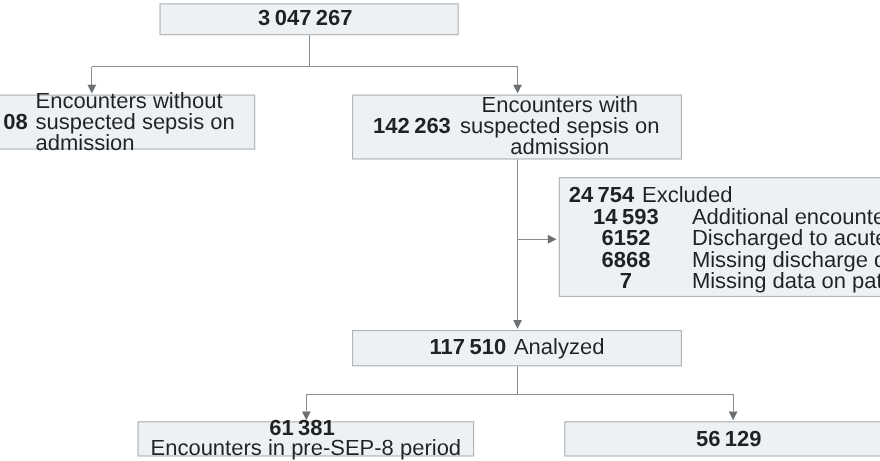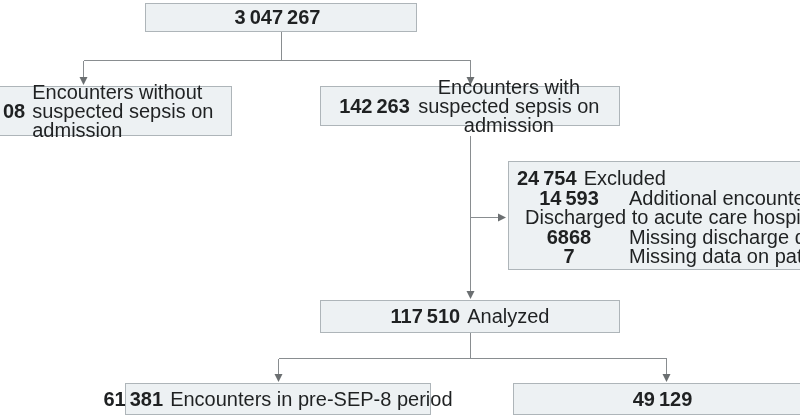--- a/index.html
+++ b/index.html
@@ -22,32 +22,32 @@
     font-size:20px;
     line-height:19px;
     color:#1f2122;
   }
   .num{font-weight:700;margin-right:7px;white-space:nowrap;}
   .lbl{white-space:nowrap;}
   .lbl.wrap{white-space:normal;}
   .box-total{left:145px;top:3px;width:272px;height:29px;}
   .box-without{left:-66px;top:86px;width:298px;height:50px;justify-content:flex-start;padding-left:68px;}
   .box-without .lbl{width:212px;}
-  .box-with{left:320px;top:86px;width:300px;height:40px;}
+  .box-with{left:320px;top:86px;width:300px;height:59px;}
   .box-with .lbl{width:184px;text-align:center;}
   .box-excluded{
     left:508px;top:161px;width:345px;height:109px;
     display:block;
     padding:7px 0 0 8px;
   }
   .ex-row{display:flex;line-height:19.5px;white-space:nowrap;}
   .ex-row .rnum{width:104px;text-align:center;font-weight:700;flex:none;}
   .ex-row .rtxt{margin-left:8px;}
   .box-analyzed{left:320px;top:300px;width:300px;height:33px;}
-  .box-pre{left:125px;top:383px;width:306px;height:32px;}
+  .box-pre{left:125px;top:383px;width:306px;height:32px;flex-direction:column;}
   .box-post{left:513px;top:383px;width:306px;height:32px;}
 </style>
 </head>
 <body>
 
 <div class="canvas">
 
   <svg width="800" height="419" viewBox="0 0 800 419">
     <g stroke="#898d90" stroke-width="1" fill="none" shape-rendering="crispEdges">
 
@@ -86,20 +86,21 @@
   <div class="box box-excluded">
     <div class="ex-row">
       <span class="num">24 754</span>
       <span>Excluded</span>
     </div>
     <div class="ex-row">
       <span class="rnum">14 593</span>
       <span class="rtxt">Additional encounters missing</span>
     </div>
     <div class="ex-row">
+      <span class="rnum">6152</span>
       <span class="rtxt">Discharged to acute care hospital</span>
     </div>
     <div class="ex-row">
       <span class="rnum">6868</span>
       <span class="rtxt">Missing discharge disposition</span>
     </div>
     <div class="ex-row">
       <span class="rnum">7</span>
       <span class="rtxt">Missing data on patient sex</span>
     </div>
@@ -109,16 +110,16 @@
     <span class="num">117 510</span>
     <span class="lbl">Analyzed</span>
   </div>
 
   <div class="box box-pre">
     <span class="num">61 381</span>
     <span class="lbl">Encounters in pre-SEP-8 period</span>
   </div>
 
   <div class="box box-post">
-    <span class="num">49 129</span>
+    <span class="num">56 129</span>
   </div>
 
 </div>
 
 </body></html>

